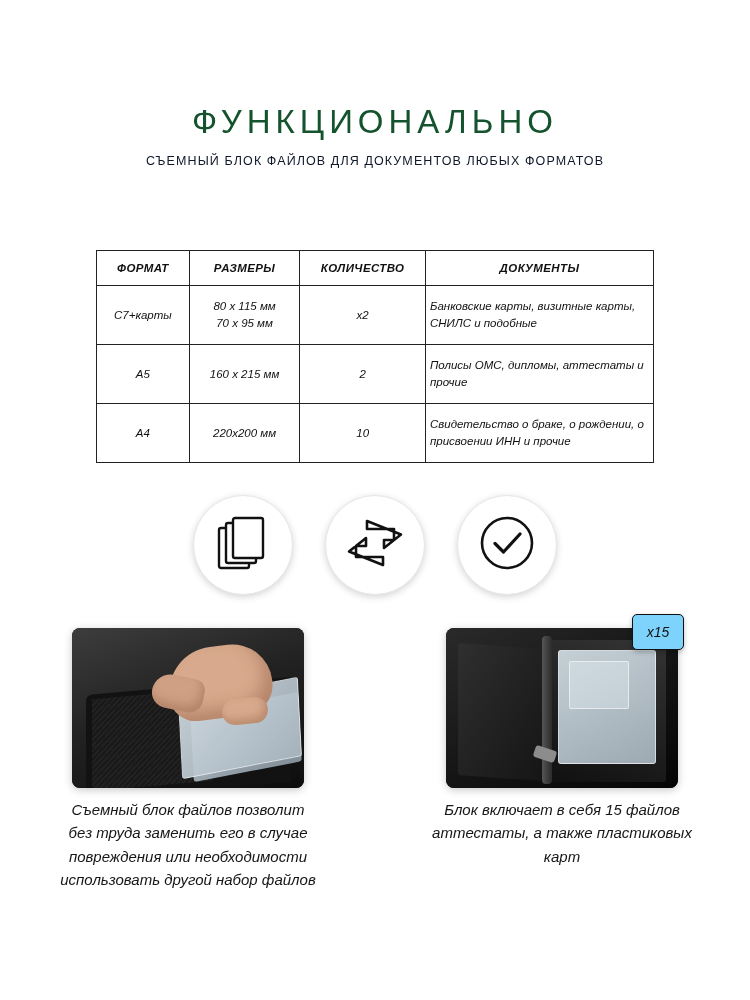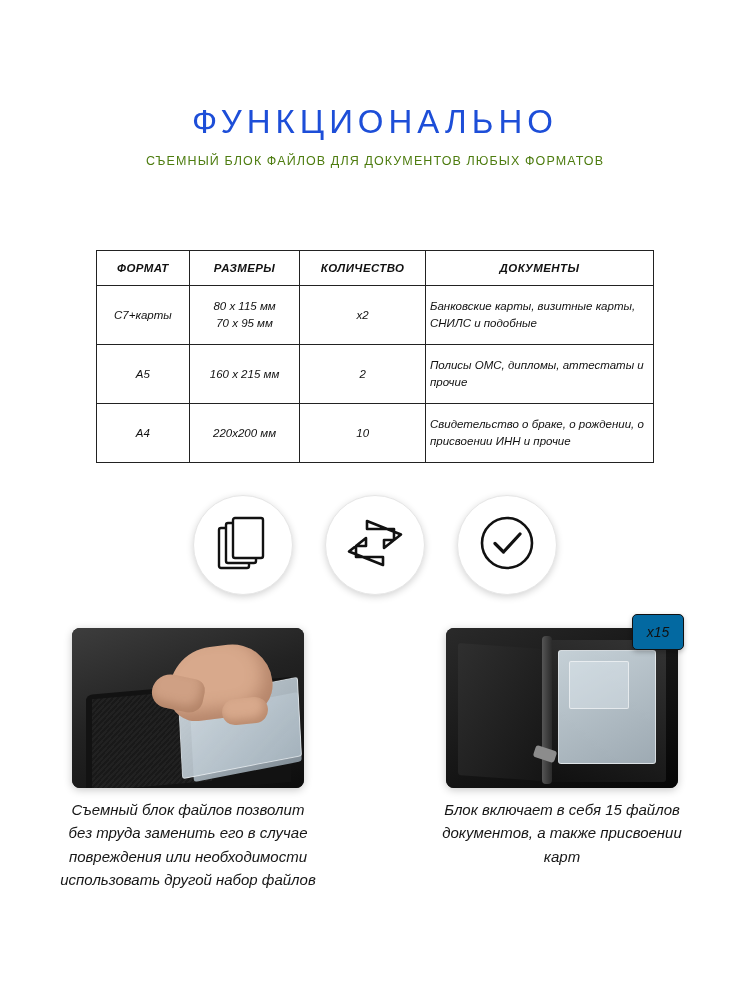--- a/index.html
+++ b/index.html
@@ -21,29 +21,29 @@
     position: absolute;
     top: 104px;
     left: 0;
     width: 750px;
     text-align: center;
   }
   .title {
     font-size: 33px;
     letter-spacing: 5px;
     font-weight: 400;
-    color: #1d4ed8;
+    color: #14532d;
     margin: 0;
     line-height: 1.1;
   }
   .subtitle {
     margin-top: 14px;
     font-size: 12.5px;
     letter-spacing: 1.1px;
-    color: #4d7c0f;
+    color: #0f172a;
     font-weight: 400;
   }
 
   
   .table-wrap {
     position: absolute;
     top: 250px;
     left: 96px;
     width: 558px;
   }
@@ -256,21 +256,21 @@
     border-radius: 3px;
     transform: rotate(18deg);
   }
 
   .badge-x15 {
     position: absolute;
     left: 632px;
     top: -14px;
     width: 50px;
     height: 34px;
-    background: #0369a1;
+    background: #7dd3fc;
     border: 1px solid #111;
     border-radius: 5px;
     box-shadow: 0 2px 5px rgba(0,0,0,.25);
     display: flex;
     align-items: center;
     justify-content: center;
     font-style: italic;
     font-size: 14px;
     color: #111;
     z-index: 5;
@@ -407,17 +407,17 @@
 
   <div class="caption cap-left">
     <div>Съемный блок файлов позволит</div>
     <div>без труда заменить его в случае</div>
     <div>повреждения или необходимости</div>
     <div>использовать другой набор файлов</div>
   </div>
 
   <div class="caption cap-right">
     <div>Блок включает в себя 15 файлов</div>
-    <div>документов, а также присвоении</div>
+    <div>аттестаты, а также пластиковых</div>
     <div>карт</div>
   </div>
 
 </div>
 
 </body></html>

